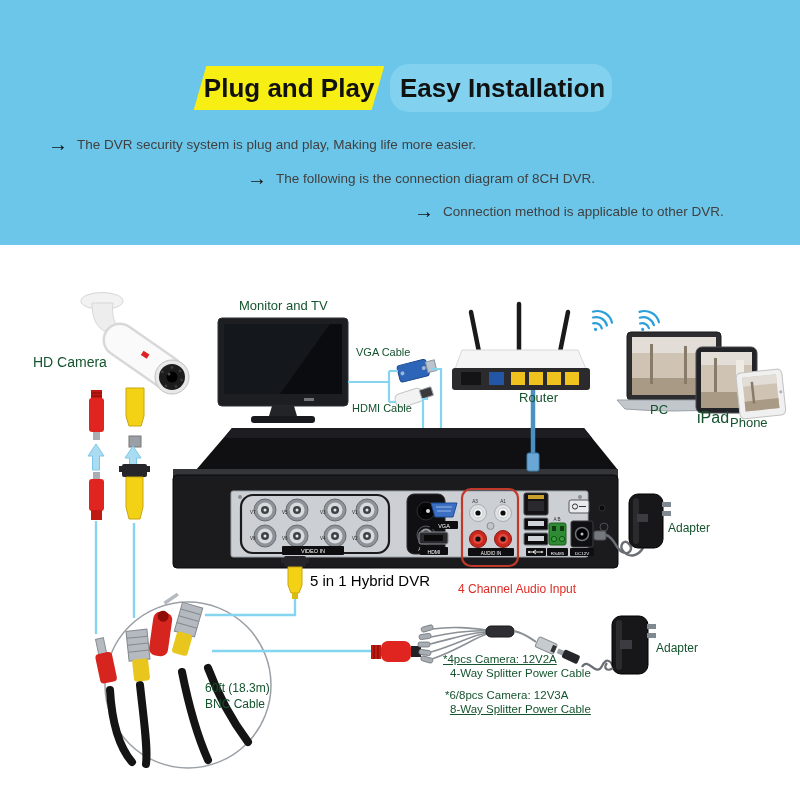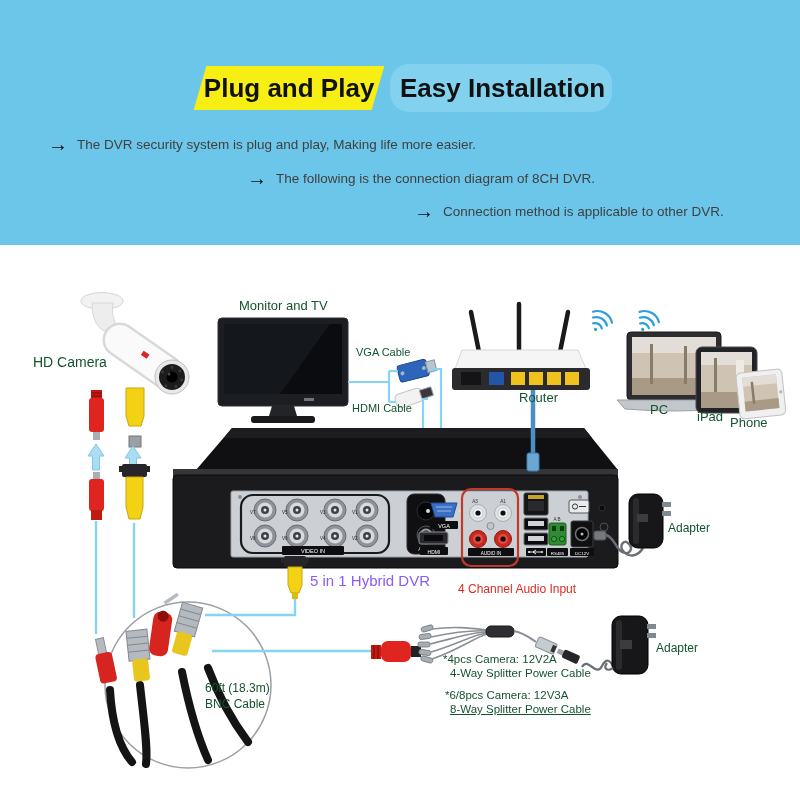--- a/index.html
+++ b/index.html
@@ -449,26 +449,26 @@
       </g>
     </svg>
 
     
     <div class="lbl" style="left:33px;top:109px;font-size:14px;">HD Camera</div>
     <div class="lbl" style="left:239px;top:53px;font-size:13px;">Monitor and TV</div>
     <div class="lbl" style="left:356px;top:101px;font-size:11px;">VGA Cable</div>
     <div class="lbl" style="left:352px;top:157px;font-size:11px;">HDMI Cable</div>
     <div class="lbl" style="left:519px;top:145px;font-size:13px;">Router</div>
     <div class="lbl" style="left:650px;top:157px;font-size:13px;">PC</div>
-    <div class="lbl" style="left:697px;top:164px;font-size:13px;">iPad</div>
+    <div class="lbl" style="left:697px;top:164px;font-size:16px;">iPad</div>
     <div class="lbl" style="left:730px;top:170px;font-size:13px;">Phone</div>
     <div class="lbl" style="left:668px;top:276px;font-size:12px;">Adapter</div>
     <div class="lbl" style="left:656px;top:396px;font-size:12px;">Adapter</div>
-    <div class="lbl" style="left:310px;top:327px;font-size:15px;color:#8b5cf6;">5 in 1 Hybrid DVR</div>
+    <div class="lbl" style="left:310px;top:327px;font-size:15px;color:#000000;">5 in 1 Hybrid DVR</div>
     <div class="lbl red-note" style="left:458px;top:322px;font-size:12px;">4 Channel Audio Input</div>
     <div class="lbl" style="left:205px;top:436px;font-size:12px;">60ft (18.3m)</div>
     <div class="lbl" style="left:205px;top:452px;font-size:12px;">BNC Cable</div>
-    <div class="lbl" style="left:443px;top:408px;font-size:11.5px;">*4pcs Camera: 12V2A</div>
+    <div class="lbl" style="left:443px;top:408px;font-size:11.5px;text-decoration:underline;">*4pcs Camera: 12V2A</div>
     <div class="lbl" style="left:450px;top:422px;font-size:11.5px;">4-Way Splitter Power Cable</div>
     <div class="lbl" style="left:445px;top:444px;font-size:11.5px;">*6/8pcs Camera:  12V3A</div>
     <div class="lbl" style="left:450px;top:458px;font-size:11.5px;text-decoration:underline;">8-Way Splitter Power Cable</div>
   </div>
 </div>
 
 </body></html>

